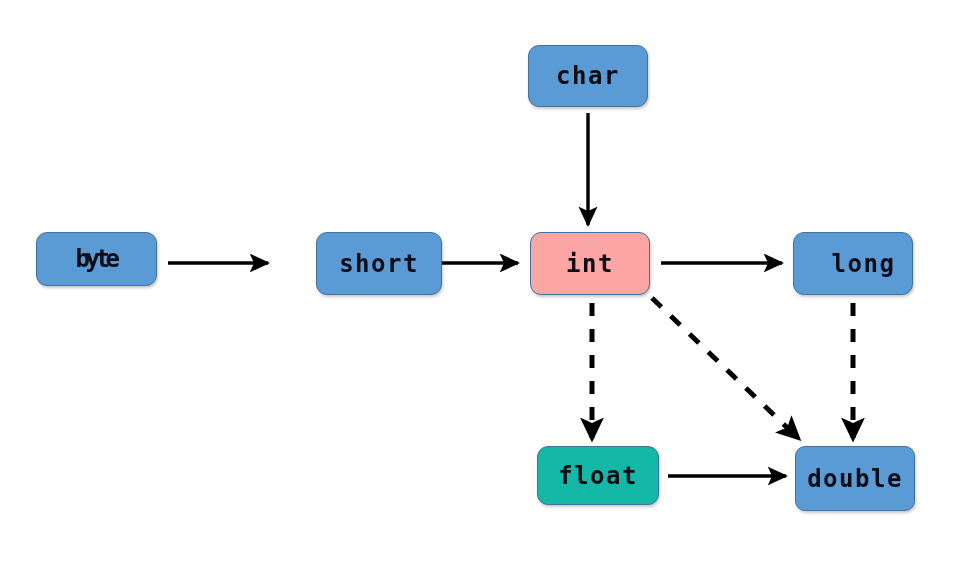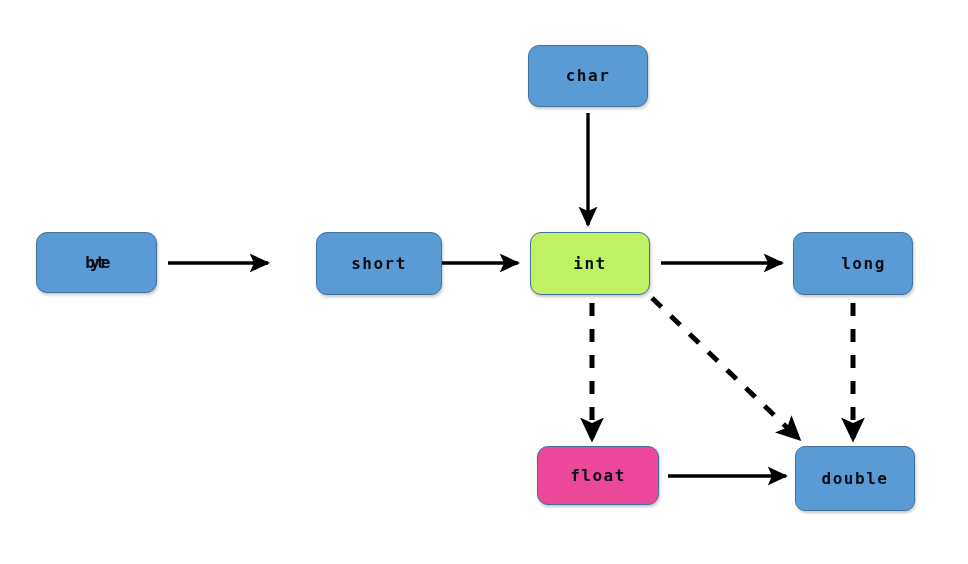--- a/index.html
+++ b/index.html
@@ -31,21 +31,21 @@
     box-sizing: border-box;
     background: #5b9bd5;
     border: 1.6px solid #41719c;
     border-radius: 11px;
     display: flex;
     align-items: center;
     justify-content: center;
     color: #0c0c14;
     font-family: "DejaVu Sans Mono", "Liberation Mono", monospace;
     font-weight: bold;
-    font-size: 16px;
+    font-size: 24px;
     letter-spacing: 1.5px;
     box-shadow: 1px 2px 3px rgba(0,0,0,0.22);
     user-select: none;
   }
   .node .node-label {
     display: block;
     line-height: 1;
     white-space: nowrap;
   }
   
@@ -77,33 +77,33 @@
         <line x1="652" y1="298" x2="798" y2="438" stroke="#000000" stroke-width="5" stroke-dasharray="13 13" marker-end="url(#arrowhead-dashed)"></line>
         <line x1="853" y1="303" x2="853" y2="438" stroke="#000000" stroke-width="5" stroke-dasharray="13 13" marker-end="url(#arrowhead-dashed)"></line>
         <line x1="668" y1="476" x2="786" y2="476" stroke="#000000" stroke-width="3.4" marker-end="url(#arrowhead)"></line>
       </g>
   </svg>
 
   <div id="nodes-group">
       <div class="node" style="left: 528px; top: 45px; width: 120px; height: 62px; background: rgb(91, 155, 213); border-color: rgb(65, 113, 156); color: rgb(12, 12, 20);">
         <span class="node-label">char</span>
       </div>
-      <div class="node squeezed" style="left: 36px; top: 232px; width: 121px; height: 61px; background: rgb(91, 155, 213); border-color: rgb(65, 113, 156); color: rgb(12, 12, 20);">
+      <div class="node squeezed" style="left: 36px; top: 232px; width: 121px; height: 54px; background: rgb(91, 155, 213); border-color: rgb(65, 113, 156); color: rgb(12, 12, 20);">
         <span class="node-label">byte</span>
       </div>
       <div class="node" style="left: 280px; top: 232px; width: 126px; height: 63px; background: rgb(91, 155, 213); border-color: rgb(65, 113, 156); color: rgb(12, 12, 20); margin-left: 36px;">
         <span class="node-label">short</span>
       </div>
-      <div class="node" style="left: 530px; top: 232px; width: 120px; height: 63px; background: #bef264; border-color: rgb(65, 113, 156); color: rgb(12, 12, 20);">
+      <div class="node" style="left: 530px; top: 232px; width: 120px; height: 63px; background: #fca5a5; border-color: rgb(65, 113, 156); color: rgb(12, 12, 20);">
         <span class="node-label">int</span>
       </div>
       <div class="node" style="left: 793px; top: 232px; width: 120px; height: 63px; background: rgb(91, 155, 213); border-color: rgb(65, 113, 156); color: rgb(12, 12, 20); padding-left: 21px;">
         <span class="node-label">long</span>
       </div>
-      <div class="node" style="left: 537px; top: 446px; width: 122px; height: 59px; background: #ec4899; border-color: rgb(65, 113, 156); color: rgb(12, 12, 20);">
+      <div class="node" style="left: 537px; top: 446px; width: 122px; height: 59px; background: #14b8a6; border-color: rgb(65, 113, 156); color: rgb(12, 12, 20);">
         <span class="node-label">float</span>
       </div>
       <div class="node" style="left: 795px; top: 446px; width: 120px; height: 65px; background: rgb(91, 155, 213); border-color: rgb(65, 113, 156); color: rgb(12, 12, 20); border-radius: 10px;">
         <span class="node-label">double</span>
       </div>
     </div>
 
 </div>
 
 </body></html>

